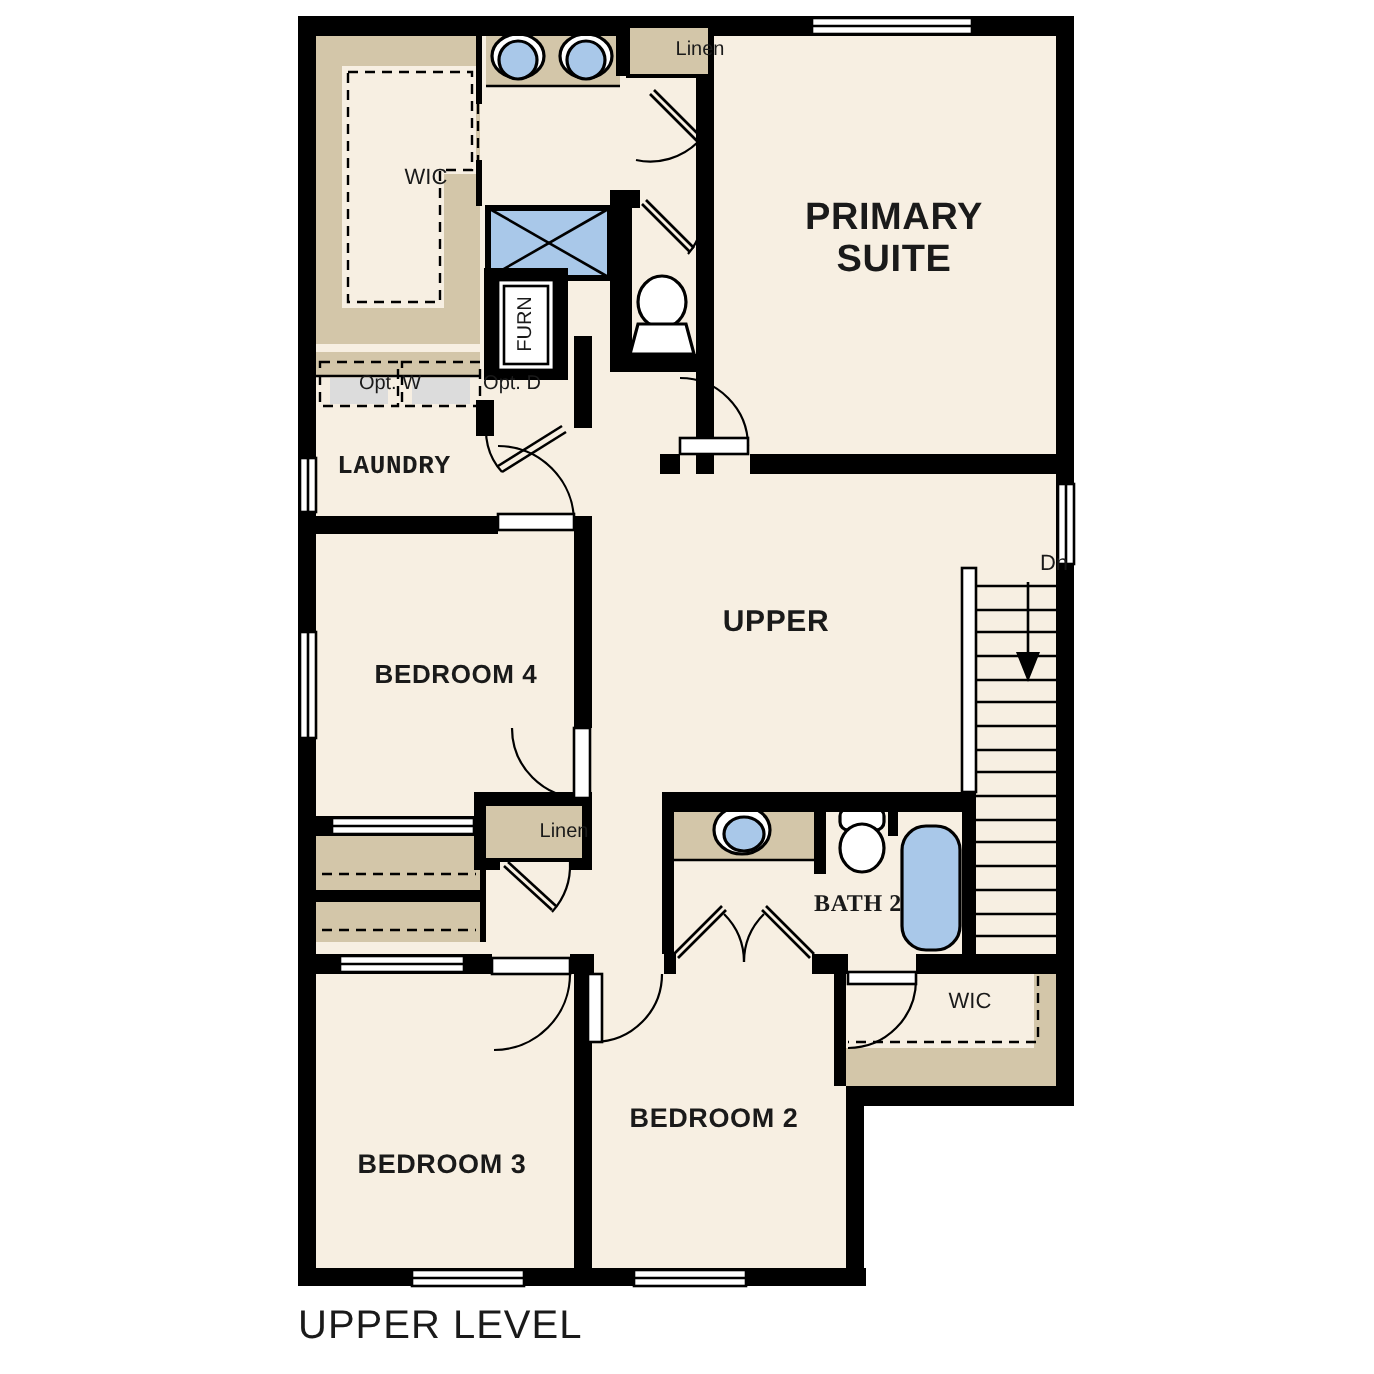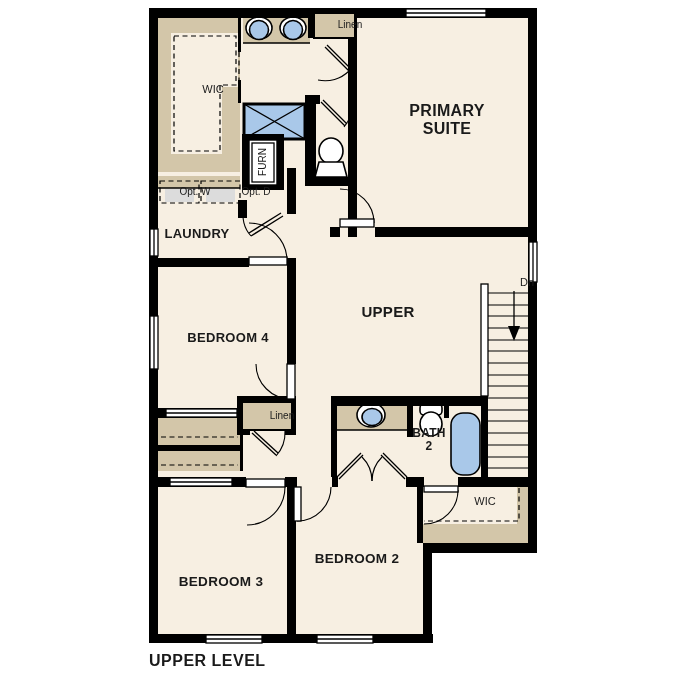--- a/index.html
+++ b/index.html
@@ -22,21 +22,21 @@
   .thin{fill:none;stroke:#000000;stroke-width:1.3;}
   .arc{fill:none;stroke:#000000;stroke-width:1.1;}
   .leaf{fill:#ffffff;stroke:#000000;stroke-width:1.3;}
   .tread{stroke:#000000;stroke-width:1.2;}
   .lbl{position:absolute;color:#1a1a1a;text-align:center;line-height:1.12;
        transform:translate(-50%,-50%);white-space:normal;}
   .room{font-weight:bold;font-size:13px;letter-spacing:.3px;}
   .small{font-size:10px;padding-left:32px;}
   .nowrap{white-space:nowrap;}
   #lbl-furn{transform:translate(-50%,-50%) rotate(-90deg);font-size:10px;white-space:nowrap;}
-  #lbl-title{transform:none;text-align:left;font-weight:bold;font-size:16px;letter-spacing:.5px;white-space:nowrap;}
+  #lbl-title{transform:none;text-align:left;font-weight:normal;font-size:20px;letter-spacing:.5px;white-space:nowrap;}
 </style>
 </head>
 <body>
 
 <div id="stage">
   <svg id="plan-svg" width="687" height="687" viewBox="0 0 687 687">
 
     <g>
       <rect class="floor" x="149" y="8" width="388" height="545"></rect>
       <rect class="floor" x="149" y="543" width="283" height="100"></rect>
@@ -293,27 +293,27 @@
       </g>
       <g>
         <rect class="leaf" x="170" y="478" width="62" height="8"></rect>
         <line class="thin" x1="170" y1="482" x2="232" y2="482"></line>
       </g>
     </g>
   </svg>
 
   <div class="lbl small" style="left:197px;top:89px;width:60px;font-size:11px;">WIC</div>
   <div class="lbl small nowrap" style="left:334px;top:25px;">Linen</div>
-  <div class="lbl room" style="left:447px;top:120px;width:110px;font-size:16px;">PRIMARY SUITE</div>
+  <div class="lbl room" style="left:447px;top:120px;width:110px;font-size:19px;">PRIMARY SUITE</div>
   <div class="lbl small" style="left:179px;top:192px;width:36px;">Opt. W</div>
   <div class="lbl small" style="left:220px;top:192px;width:36px;margin-left:20px;">Opt. D</div>
-  <div class="lbl room nowrap" style="left:197px;top:234px;">LAUNDRY</div>
+  <div class="lbl room nowrap" style="left:197px;top:234px;font-family:Liberation Mono, monospace;">LAUNDRY</div>
   <div class="lbl" id="lbl-furn" style="left:263px;top:162px;">FURN</div>
   <div class="lbl room nowrap" style="left:228px;top:338px;">BEDROOM 4</div>
   <div class="lbl room nowrap" style="left:388px;top:312px;font-size:15px;">UPPER</div>
   <div class="lbl small nowrap" style="left:511px;top:282px;font-size:11px;">Dn</div>
   <div class="lbl small nowrap" style="left:266px;top:416px;">Linen</div>
-  <div class="lbl room" style="left:429px;top:440px;width:44px;font-size:12px;">BATH 2</div>
+  <div class="lbl room" style="left:429px;top:452px;width:44px;font-size:12px;font-family:Liberation Serif, serif;">BATH 2</div>
   <div class="lbl small" style="left:469px;top:501px;width:60px;font-size:11px;">WIC</div>
   <div class="lbl room nowrap" style="left:221px;top:582px;font-size:13.5px;">BEDROOM 3</div>
   <div class="lbl room nowrap" style="left:357px;top:559px;font-size:13.5px;">BEDROOM 2</div>
   <div class="lbl" id="lbl-title" style="left:149px;top:652px;">UPPER LEVEL</div>
 </div>
 
 </body></html>

